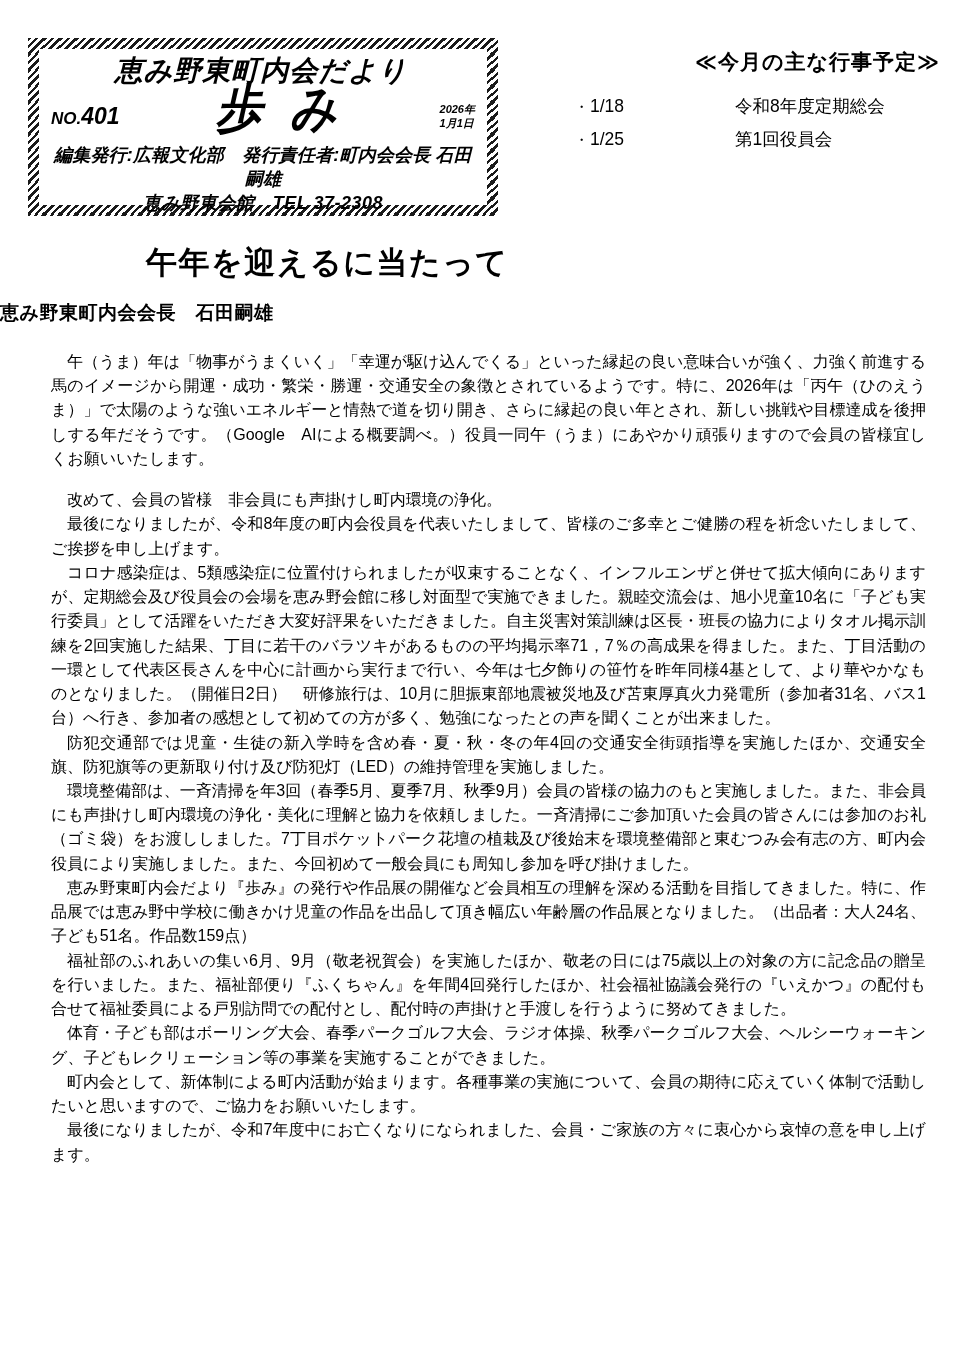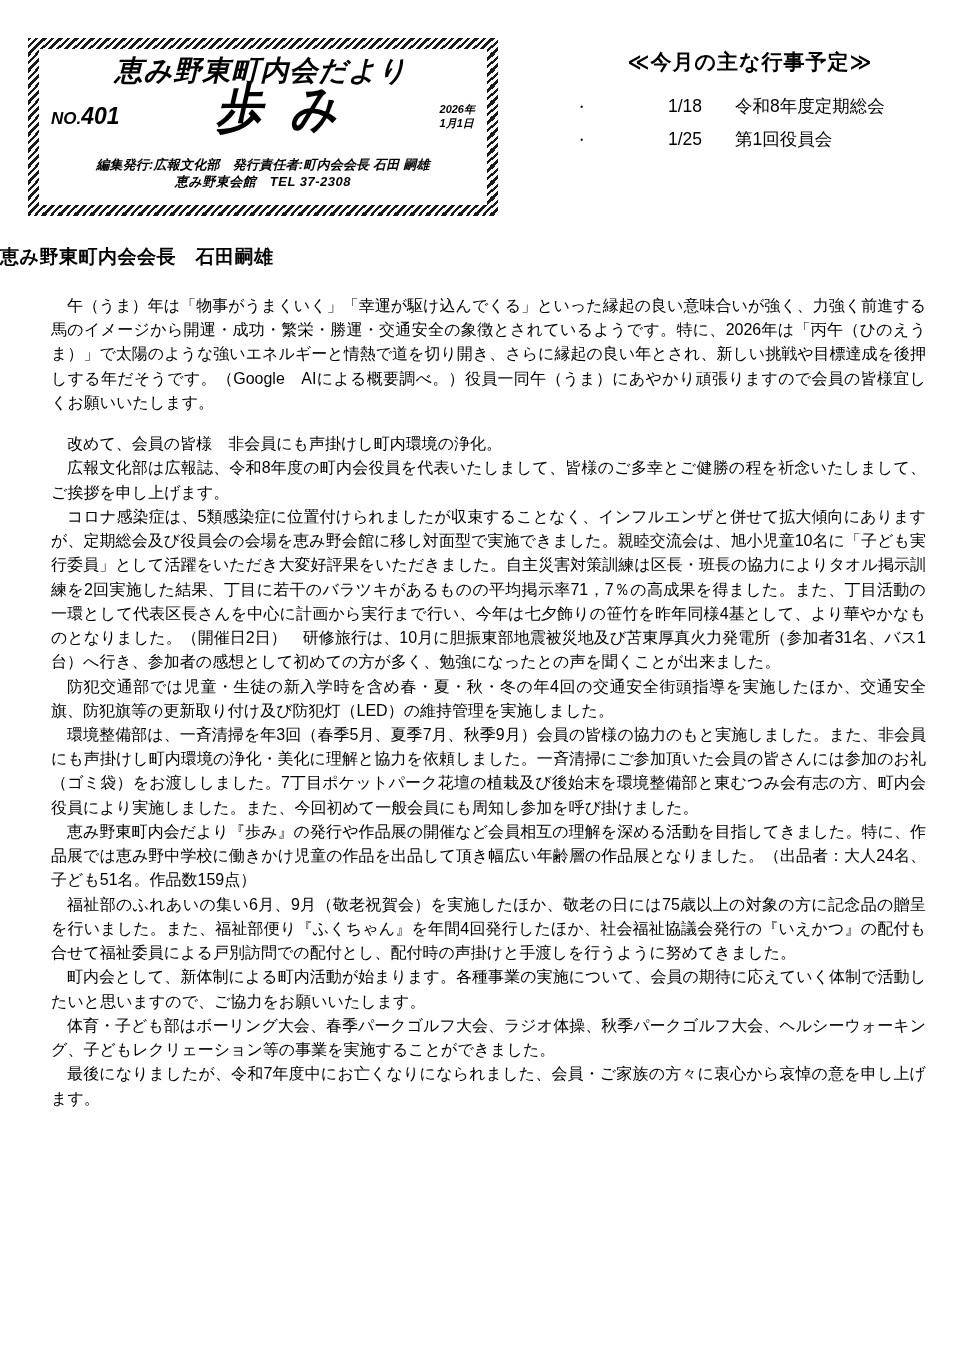--- a/index.html
+++ b/index.html
@@ -96,60 +96,59 @@
     font-family: "Liberation Sans", sans-serif;
     font-weight: bold;
     font-size: 11px;
     line-height: 1.25;
     text-align: left;
     padding-bottom: 5px;
     white-space: nowrap;
   }
   .mh-pub {
     text-align: center;
-    font-size: 13px;
+    font-size: 18px;
     font-weight: bold;
     line-height: 1.35;
-    margin-top: 20px;
+    margin-top: 7px;
     letter-spacing: 0.2px;
   }
   .mh-pub .pub-line2 { letter-spacing: 0.5px; }
 
   
   .events {
     position: absolute;
     left: 560px;
     top: 48px;
     width: 380px;
   }
   .events-heading {
     font-family: "DejaVu Sans", "Liberation Sans", sans-serif;
     font-weight: bold;
     font-size: 21px;
     letter-spacing: 1px;
-    text-align: center;
+    text-align: right;
     margin-bottom: 14px;
   }
   .event-row {
     display: flex;
     align-items: baseline;
     font-size: 17.5px;
     line-height: 1.9;
     padding-left: 14px;
   }
   .event-bullet {
     width: 16px;
     flex: 0 0 16px;
     font-size: 15px;
   }
   .event-date {
     width: 112px;
     flex: 0 0 112px;
     font-family: "Liberation Sans", sans-serif;
-    text-align: right;
   }
   .event-name { flex: 1 1 auto; margin-left: 33px; }
 
   
   .article {
     position: absolute;
     left: 0;
     top: 228px;
     width: 960px;
   }
@@ -216,30 +215,31 @@
       </div>
       <div class="event-row">
         <span class="event-bullet">・</span>
         <span class="event-date">1/25</span>
         <span class="event-name">第1回役員会</span>
       </div>
     </div>
   </div>
 
   <div class="article">
+    <div class="article-title">午年を迎えるに当たって</div>
     <div class="article-byline">恵み野東町内会会長　石田嗣雄</div>
 
     <div class="body-text">
       <p>午（うま）年は「物事がうまくいく」「幸運が駆け込んでくる」といった縁起の良い意味合いが強く、力強く前進する馬のイメージから開運・成功・繁栄・勝運・交通安全の象徴とされているようです。特に、2026年は「丙午（ひのえうま）」で太陽のような強いエネルギーと情熱で道を切り開き、さらに縁起の良い年とされ、新しい挑戦や目標達成を後押しする年だそうです。（Google　AIによる概要調べ。）役員一同午（うま）にあやかり頑張りますので会員の皆様宜しくお願いいたします。</p>
       <p class="para-gap">改めて、会員の皆様　非会員にも声掛けし町内環境の浄化。</p>
-      <p>広報文化部は広報誌、令和8年度の町内会役員を代表いたしまして、皆様のご多幸とご健勝の程を祈念いたしまして、ご挨拶を申し上げます。</p>
+      <p>最後になりましたが、令和8年度の町内会役員を代表いたしまして、皆様のご多幸とご健勝の程を祈念いたしまして、ご挨拶を申し上げます。</p>
       <p>コロナ感染症は、5類感染症に位置付けられましたが収束することなく、インフルエンザと併せて拡大傾向にありますが、定期総会及び役員会の会場を恵み野会館に移し対面型で実施できました。親睦交流会は、旭小児童10名に「子ども実行委員」として活躍をいただき大変好評果をいただきました。自主災害対策訓練は区長・班長の協力によりタオル掲示訓練を2回実施した結果、丁目に若干のバラツキがあるものの平均掲示率71，7％の高成果を得ました。また、丁目活動の一環として代表区長さんを中心に計画から実行まで行い、今年は七夕飾りの笹竹を昨年同様4基として、より華やかなものとなりました。（開催日2日）　研修旅行は、10月に胆振東部地震被災地及び苫東厚真火力発電所（参加者31名、バス1台）へ行き、参加者の感想として初めての方が多く、勉強になったとの声を聞くことが出来ました。</p>
       <p>防犯交通部では児童・生徒の新入学時を含め春・夏・秋・冬の年4回の交通安全街頭指導を実施したほか、交通安全旗、防犯旗等の更新取り付け及び防犯灯（LED）の維持管理を実施しました。</p>
       <p>環境整備部は、一斉清掃を年3回（春季5月、夏季7月、秋季9月）会員の皆様の協力のもと実施しました。また、非会員にも声掛けし町内環境の浄化・美化に理解と協力を依頼しました。一斉清掃にご参加頂いた会員の皆さんには参加のお礼（ゴミ袋）をお渡ししました。7丁目ポケットパーク花壇の植栽及び後始末を環境整備部と東むつみ会有志の方、町内会役員により実施しました。また、今回初めて一般会員にも周知し参加を呼び掛けました。</p>
       <p>恵み野東町内会だより『歩み』の発行や作品展の開催など会員相互の理解を深める活動を目指してきました。特に、作品展では恵み野中学校に働きかけ児童の作品を出品して頂き幅広い年齢層の作品展となりました。（出品者：大人24名、子ども51名。作品数159点）</p>
       <p>福祉部のふれあいの集い6月、9月（敬老祝賀会）を実施したほか、敬老の日には75歳以上の対象の方に記念品の贈呈を行いました。また、福祉部便り『ふくちゃん』を年間4回発行したほか、社会福祉協議会発行の『いえかつ』の配付も合せて福祉委員による戸別訪問での配付とし、配付時の声掛けと手渡しを行うように努めてきました。</p>
+      <p>体育・子ども部はボーリング大会、春季パークゴルフ大会、ラジオ体操、秋季パークゴルフ大会、ヘルシーウォーキング、子どもレクリェーション等の事業を実施することができました。</p>
       <p>町内会として、新体制による町内活動が始まります。各種事業の実施について、会員の期待に応えていく体制で活動したいと思いますので、ご協力をお願いいたします。</p>
-      <p>体育・子ども部はボーリング大会、春季パークゴルフ大会、ラジオ体操、秋季パークゴルフ大会、ヘルシーウォーキング、子どもレクリェーション等の事業を実施することができました。</p>
       <p>最後になりましたが、令和7年度中にお亡くなりになられました、会員・ご家族の方々に衷心から哀悼の意を申し上げます。</p>
     </div>
   </div>
 
 </div>
 
 </body></html>

